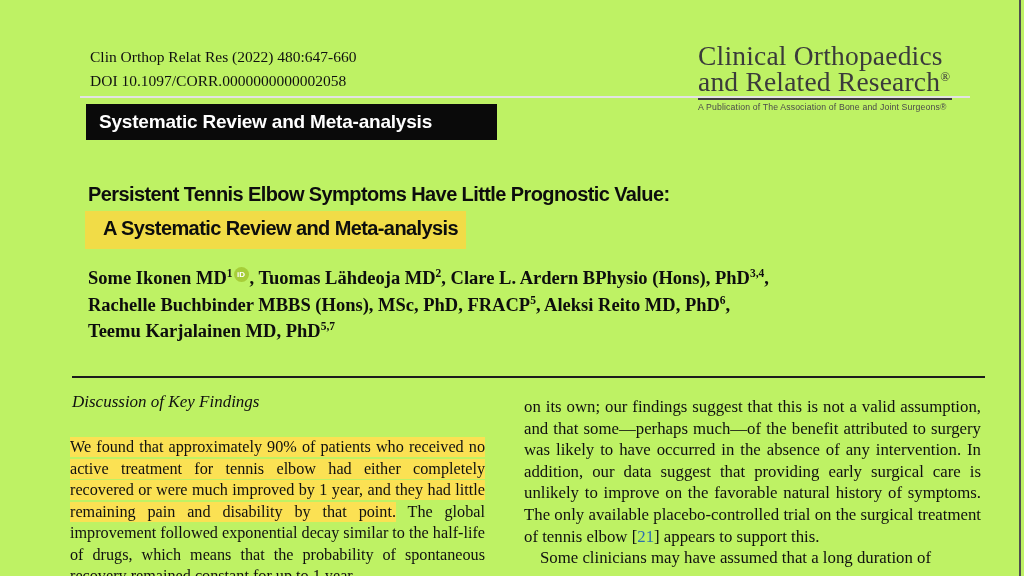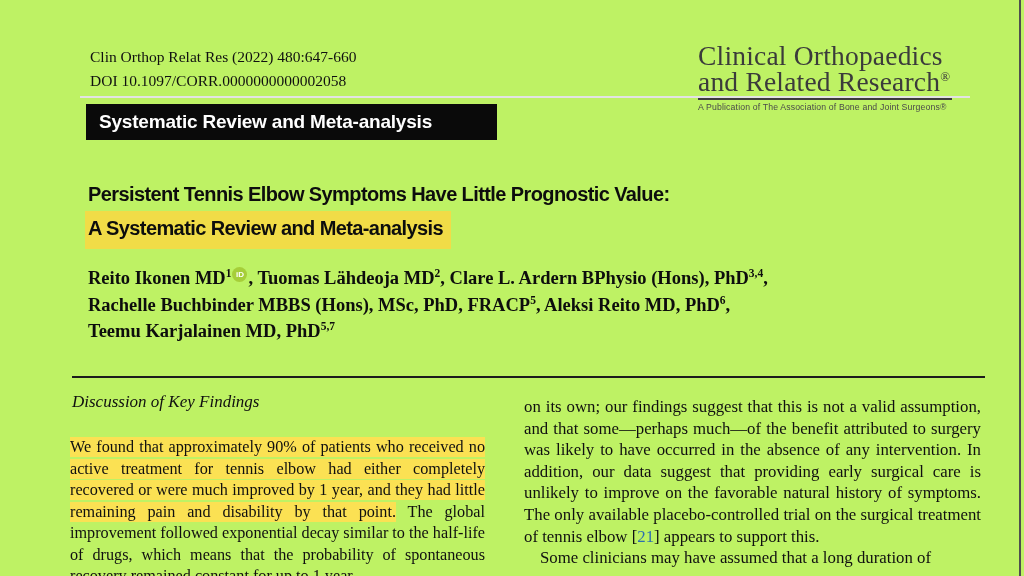--- a/index.html
+++ b/index.html
@@ -26,21 +26,21 @@
     display:flex; align-items:center; padding-left:13px;
     font-family:"Liberation Sans", sans-serif; font-weight:700; font-size:19px; letter-spacing:-0.2px; color:#fff;
   }
 
   
   .title-block {
     position:absolute; left:88px; top:178px;
     font-family:"Liberation Sans", sans-serif; font-weight:700; font-size:20px;
     line-height:33px; letter-spacing:-0.6px; color:#0d0d0d;
   }
-  .title-hl { display:inline-block; padding:1px 8px 4px 3px; margin-left:-3px; }
+  .title-hl { display:inline-block; padding:1px 8px 4px 18px; margin-left:-3px; }
 
   
   .authors-block { position:absolute; left:88px; top:265px; font-weight:700; font-size:18.5px; line-height:26.5px; color:#0d0d0d; }
   .authors-block sup { font-size:11.5px; line-height:0; vertical-align:super; }
   .orcid-badge {
     display:inline-block; width:15px; height:15px; border-radius:50%;
     color:#fff; font-family:"Liberation Sans", sans-serif; font-weight:700; font-size:8px;
     line-height:15px; text-align:center; vertical-align:super; margin:0 1px 0 1px; cursor:pointer;
   }
 
@@ -78,21 +78,21 @@
   <div class="banner" style="background: rgb(10, 10, 10); color: rgb(255, 255, 255); text-align: right;">
     <span>Systematic Review and Meta-analysis</span>
   </div>
 
   <div class="title-block">
     <div>Persistent Tennis Elbow Symptoms Have Little Prognostic Value:</div>
     <div><span class="title-hl" id="title-hl" style="background: rgb(241, 220, 71);">A Systematic Review and Meta-analysis</span></div>
   </div>
 
   <div class="authors-block" id="authors">
-      <div><span>Reito Ikonen MD</span><sup>1</sup><span class="orcid-badge" style="background: rgb(166, 206, 57);">iD</span><span>, Tuomas Lähdeoja MD</span><sup>2</sup><span>, Clare L. Ardern BPhysio (Hons), PhD</span><sup>3,4</sup><span>,</span></div>
+      <div><span>Some Ikonen MD</span><sup>1</sup><span class="orcid-badge" style="background: rgb(166, 206, 57);">iD</span><span>, Tuomas Lähdeoja MD</span><sup>2</sup><span>, Clare L. Ardern BPhysio (Hons), PhD</span><sup>3,4</sup><span>,</span></div>
       <div><span>Rachelle Buchbinder MBBS (Hons), MSc, PhD, FRACP</span><sup>5</sup><span>, Aleksi Reito MD, PhD</span><sup>6</sup><span>,</span></div>
       <div><span>Teemu Karjalainen MD, PhD</span><sup>5,7</sup></div>
     </div>
 
   <div class="main-rule"></div>
 
   <div class="col-left">
     <div class="section-heading">Discussion of Key Findings</div>
     <div class="body-par" id="left-par"><span class="hl-body" style="background: rgb(251, 225, 83);">We found that approximately 90% of patients who received no active treatment for tennis elbow had either completely recovered or were much improved by 1 year, and they had little remaining pain and disability by that point.</span><span> The global improvement followed exponential decay similar to the half-life of drugs, which means that the probability of spontaneous recovery remained constant for up to 1 year</span></div>
   </div>

